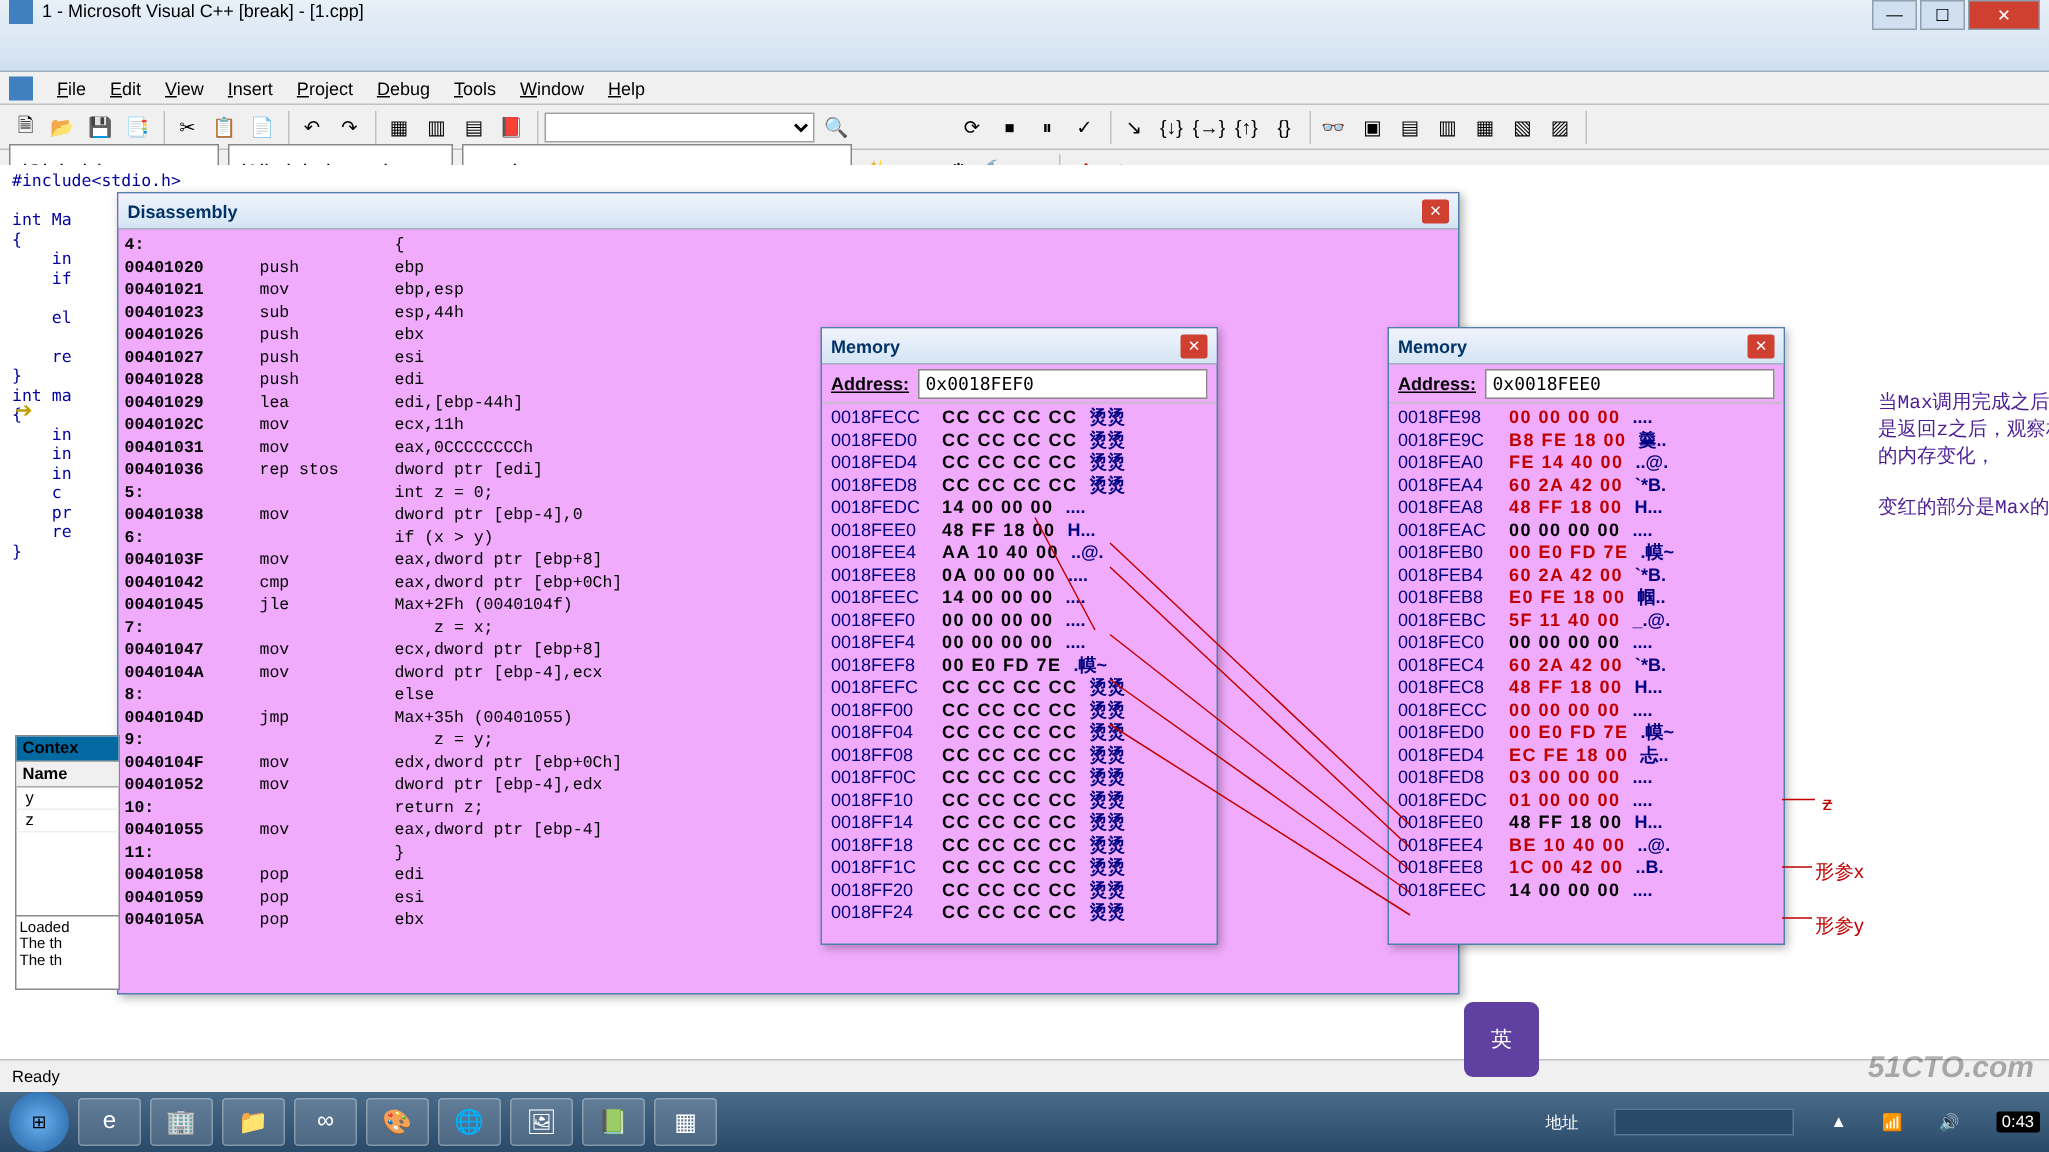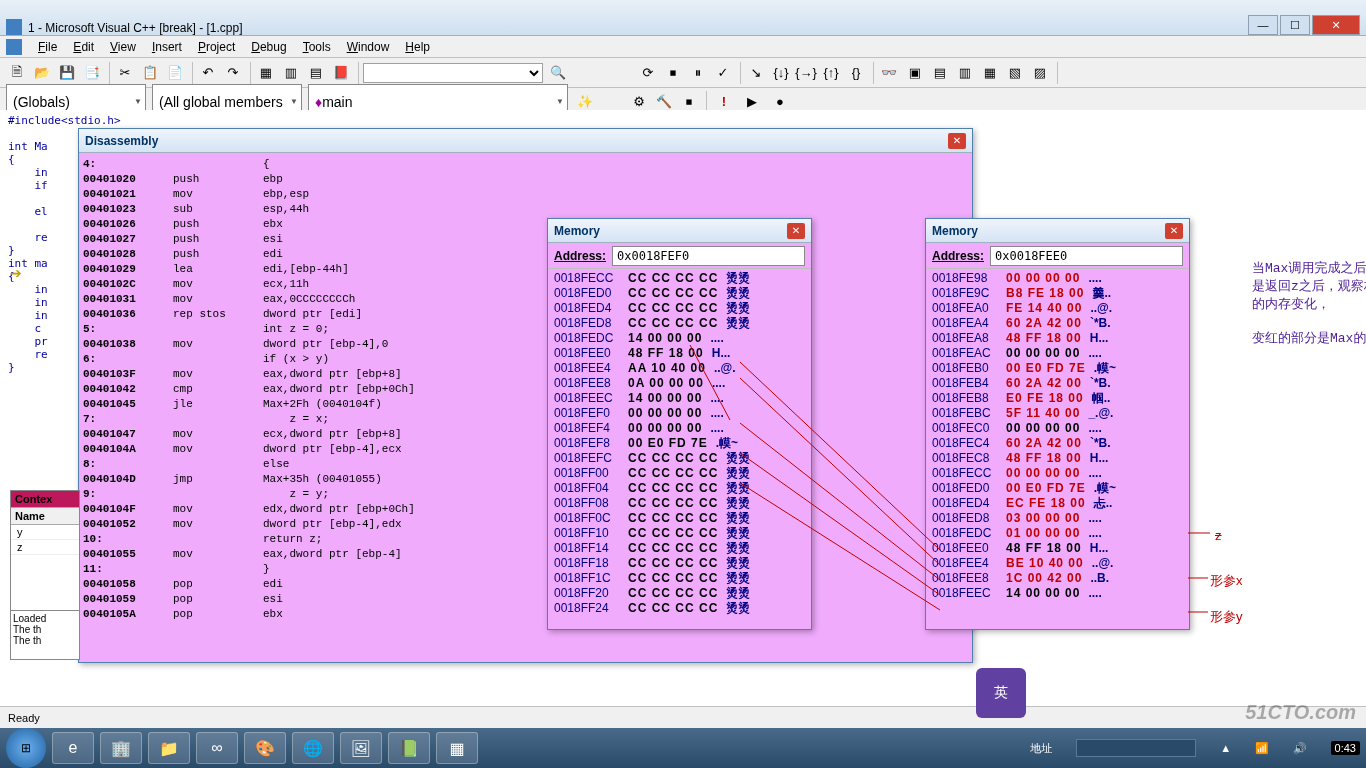--- a/index.html
+++ b/index.html
@@ -1,17 +1,17 @@
 <!DOCTYPE html>
 <html><head>
 <meta charset="utf-8">
 <style>
 * { margin: 0; padding: 0; box-sizing: border-box; }
 body { font-family: "Segoe UI", Tahoma, sans-serif; font-size: 12px; background: #d4e4f0; width: 1366px; height: 768px; overflow: hidden; position: relative; }
-.titlebar { height: 36px; background: linear-gradient(#e8f0f8, #d0e0f0); display: flex; align-items: flex-end; padding: 0 6px; border-bottom: 1px solid #a0b0c0; }
+.titlebar { height: 48px; background: linear-gradient(#e8f0f8, #d0e0f0); display: flex; align-items: flex-start; padding: 0 6px; border-bottom: 1px solid #a0b0c0; }
 .titlebar-icon { width: 16px; height: 16px; background: #4080c0; margin-right: 6px; }
 .titlebar-text { flex: 1; font-size: 12px; color: #000; }
 .win-controls { display: flex; gap: 2px; }
 .win-btn { width: 30px; height: 20px; background: #d0e0f0; border: 1px solid #90a0b0; display: flex; align-items: center; justify-content: center; font-size: 11px; }
 .win-btn.close { background: #d04030; color: #fff; width: 48px; }
 .menubar { height: 22px; background: #f0f0f0; display: flex; align-items: center; padding: 0 6px; border-bottom: 1px solid #c0c0c0; }
 .menubar-icon { width: 16px; height: 16px; background: #4080c0; margin-right: 8px; }
 .menu-item { padding: 2px 8px; cursor: pointer; }
 .menu-item u { text-decoration: underline; }
 .toolbar-row { height: 30px; background: #f0f0f0; display: flex; align-items: center; padding: 0 6px; border-bottom: 1px solid #c0c0c0; gap: 4px; }
@@ -40,21 +40,21 @@
 .mem-addr-label { text-decoration: underline; font-weight: bold; }
 .mem-addr-input { flex: 1; border: 1px solid #888; padding: 2px 4px; font-family: Consolas, monospace; font-size: 12px; }
 .mem-rows { padding: 2px 6px; line-height: 15px; }
 .mem-row { display: flex; gap: 8px; }
 .mem-row .a { color: #000080; font-weight: normal; width: 66px; }
 .mem-row .b { font-weight: bold; letter-spacing: 1px; }
 .mem-row .c { color: #000080; font-weight: bold; }
 .red { color: #c00000; }
 .blk { color: #000; }
 .context { position: absolute; top: 490px; left: 10px; width: 70px; height: 150px; background: #fff; border: 1px solid #888; font-size: 11px; }
-.context-header { background: #be185d; padding: 2px 4px; font-weight: bold; border-bottom: 1px solid #aaa; }
+.context-header { background: #0369a1; padding: 2px 4px; font-weight: bold; border-bottom: 1px solid #aaa; }
 .context-row { padding: 1px 6px; border-bottom: 1px solid #eee; }
 .output-panel { position: absolute; left: 10px; top: 610px; width: 70px; height: 50px; background: #fff; border: 1px solid #888; font-size: 10px; padding: 2px; overflow: hidden; white-space: nowrap; }
 .tabs-row { position: absolute; left: 28px; bottom: 38px; height: 22px; display: flex; align-items: center; font-size: 11px; gap: 0; }
 .tab-item { padding: 2px 10px; background: #e0e0e0; border: 1px solid #999; border-bottom: none; margin-right: -1px; cursor: pointer; }
 .tab-item.active { background: #fff; font-weight: bold; }
 .statusbar { position: absolute; bottom: 40px; left: 0; right: 0; height: 22px; background: #f0f0f0; border-top: 1px solid #c0c0c0; display: flex; align-items: center; padding: 0 8px; font-size: 11px; }
 .taskbar { position: absolute; bottom: 0; left: 0; right: 0; height: 40px; background: linear-gradient(#4a6a8a, #2a4a6a); display: flex; align-items: center; padding: 0 6px; gap: 6px; }
 .task-btn { width: 42px; height: 32px; background: rgba(255,255,255,0.15); border: 1px solid rgba(255,255,255,0.3); border-radius: 3px; display: flex; align-items: center; justify-content: center; font-size: 16px; color: #fff; }
 .start-orb { width: 40px; height: 40px; border-radius: 50%; background: radial-gradient(#6ab0f0, #2060a0); display: flex; align-items: center; justify-content: center; }
 .tray { margin-left: auto; display: flex; align-items: center; gap: 24px; color: #fff; font-size: 11px; }

